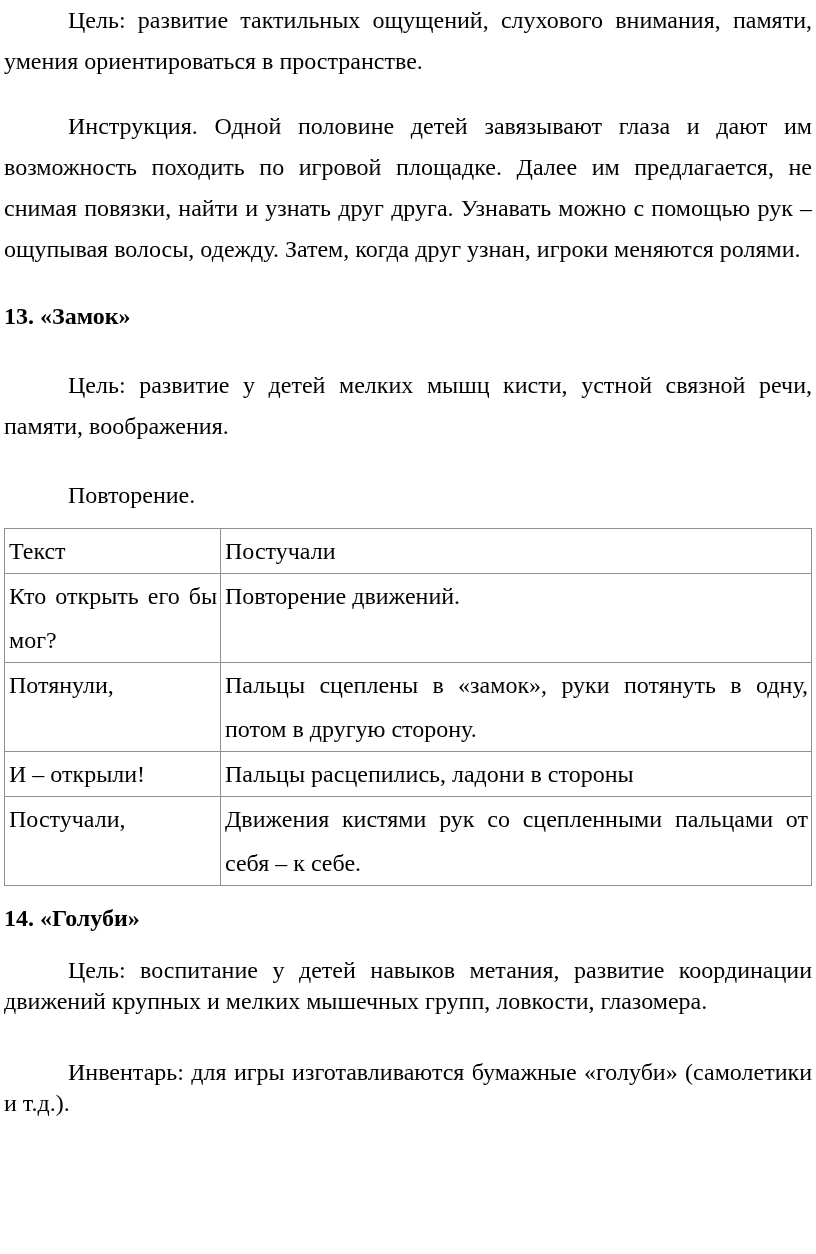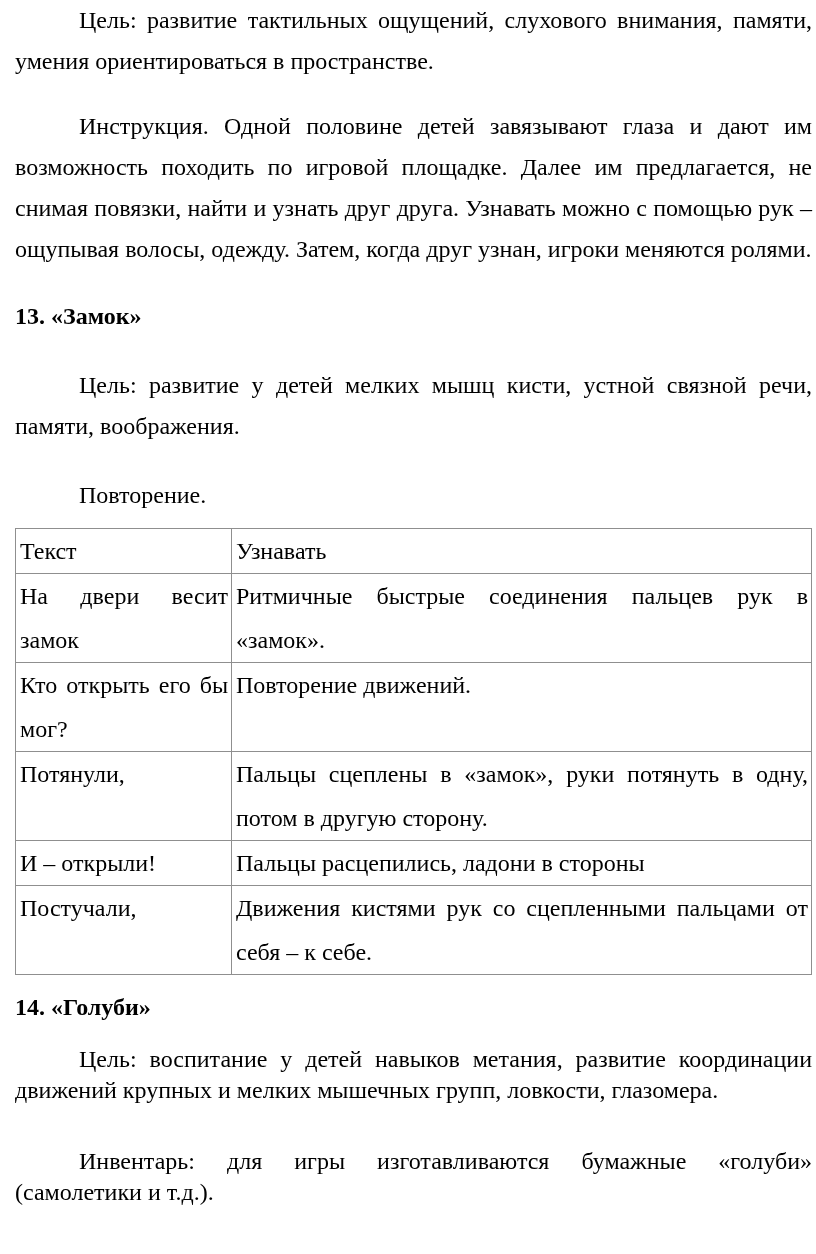--- a/index.html
+++ b/index.html
@@ -12,21 +12,21 @@
     height: 1254px;
     overflow: hidden;
     color: #000000;
     font-family: "Liberation Serif", "DejaVu Serif", serif;
     font-size: 24px;
   }
   .page {
     box-sizing: border-box;
     width: 816px;
     height: 1254px;
-    padding: 0 4px 0 15px;
+    padding: 0 4px 0 4px;
   }
   .para {
     margin: 0;
     text-align: justify;
     text-indent: 64px;
     line-height: 41px;
   }
   .para-goal-1    { margin-top: 0; }
   .para-instr-1   { margin-top: 24px; }
   .heading {
@@ -77,25 +77,21 @@
   <p class="para para-instr-13">Повторение.</p>
 
   <table class="movements">
     <colgroup>
       <col style="width:216px">
       <col>
     </colgroup>
     <tbody>
       <tr>
         <td>Текст</td>
-        <td>Узнавать</td>
-      </tr>
-      <tr>
-        <td>На двери весит замок</td>
-        <td>Ритмичные быстрые соединения пальцев рук в «замок».</td>
+        <td>Постучали</td>
       </tr>
       <tr>
         <td>Кто открыть его бы мог?</td>
         <td>Повторение движений.</td>
       </tr>
       <tr>
         <td>Потянули,</td>
         <td>Пальцы сцеплены в «замок», руки потянуть в одну, потом в другую сторону.</td>
       </tr>
       <tr>

